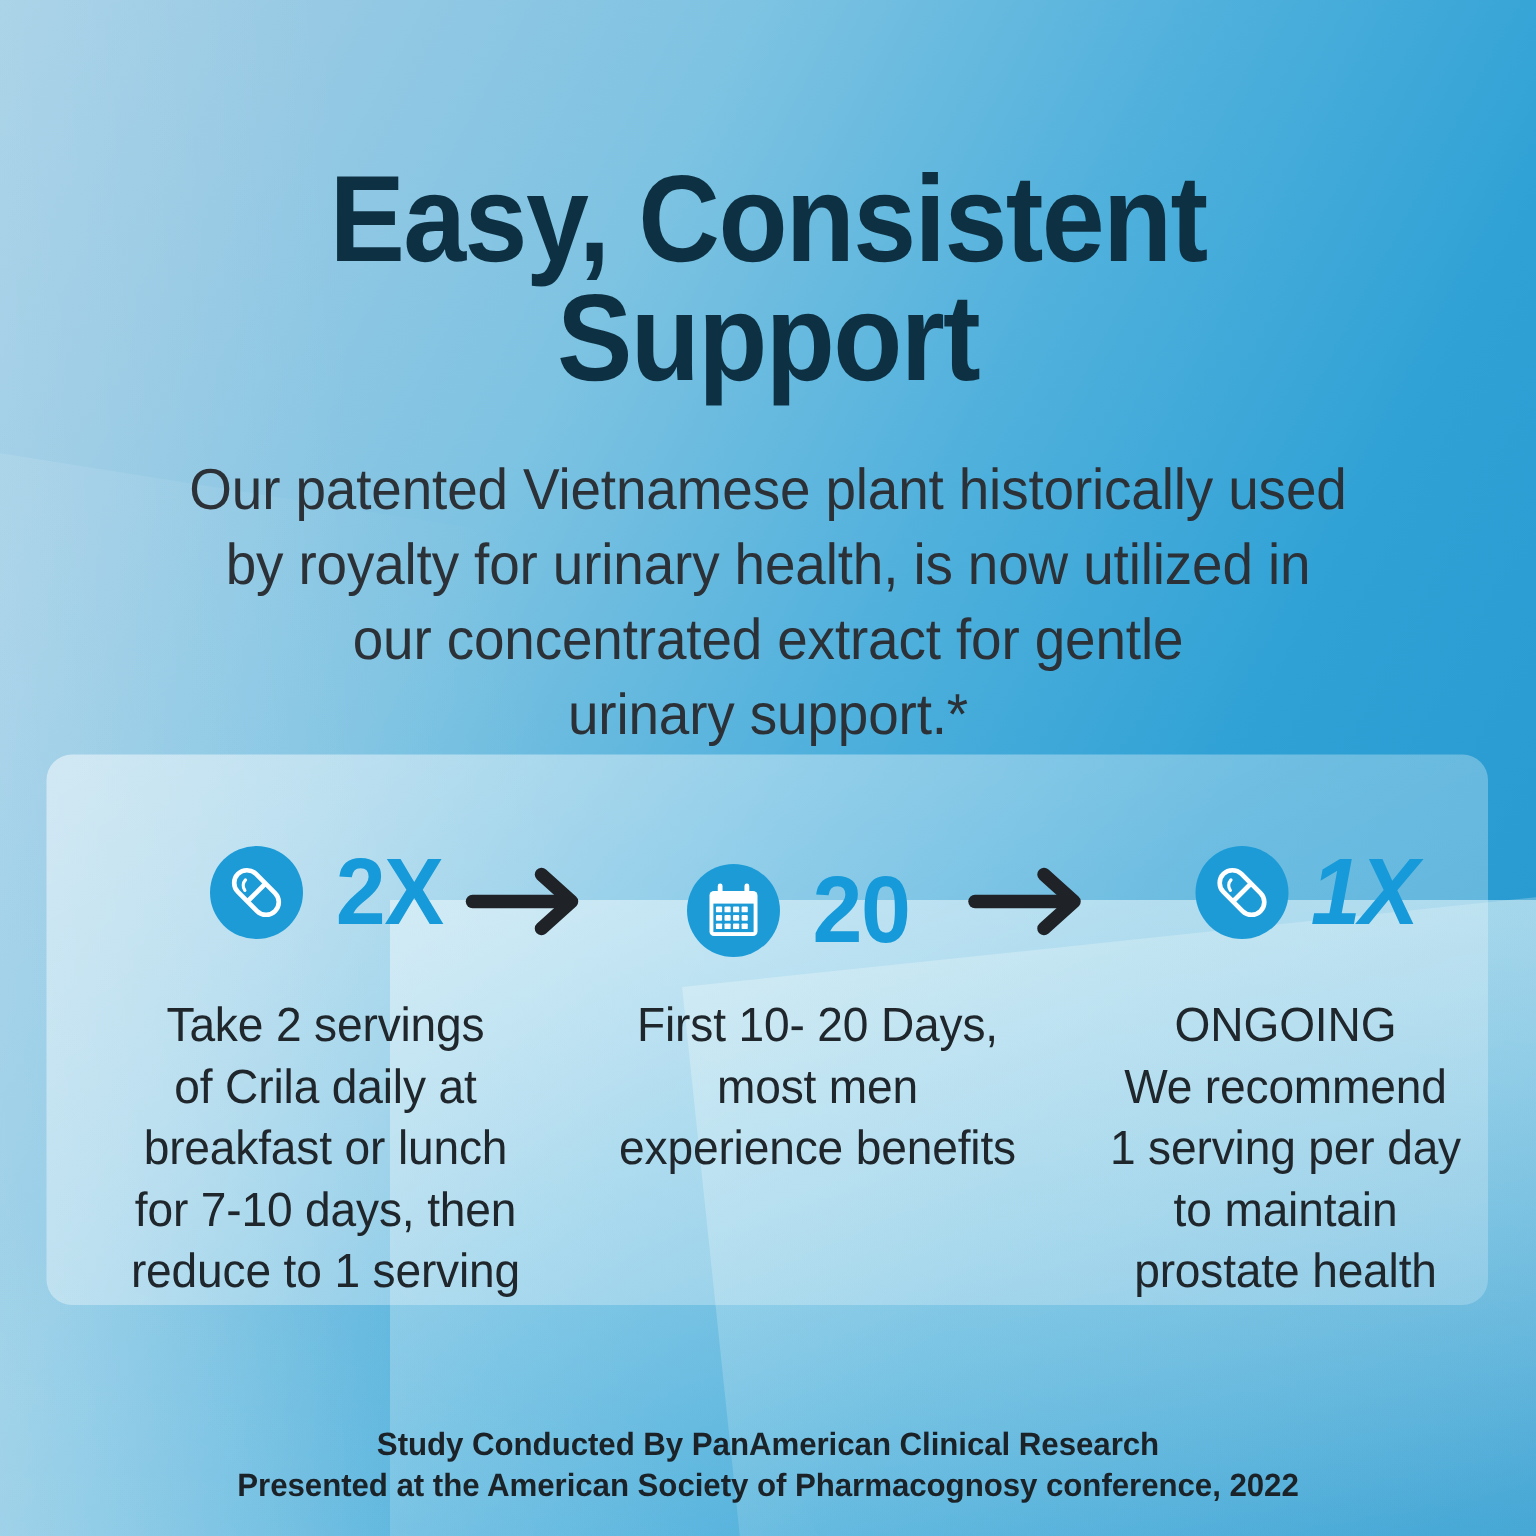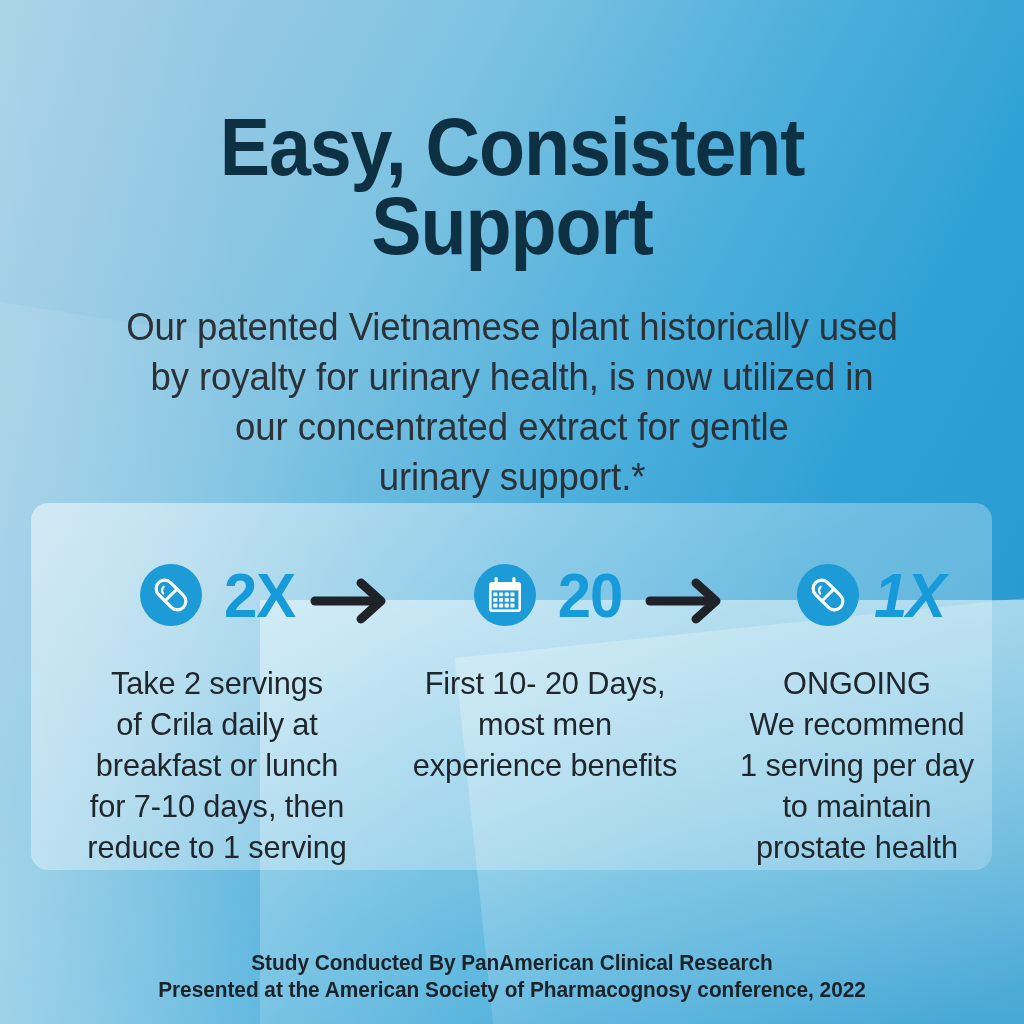--- a/index.html
+++ b/index.html
@@ -134,21 +134,21 @@
     height: 367px;
   }
 
   
   .badge-row {
     position: absolute;
     top: 53px;
     height: 78px;
   }
   .badge-row.b1 { left: 54px;  width: 268px; }
-  .badge-row.b2 { left: 384px; width: 268px; }
+  .badge-row.b2 { left: 368px; width: 268px; margin-top: 12px; }
   .badge-row.b3 { left: 716px; width: 250px; font-style: italic; }
 
   .badge-inner {
     display: flex;
     align-items: center;
     justify-content: center;
     height: 78px;
     gap: 20px;
   }
   .badge-inner.gap-wide { gap: 13px; }

